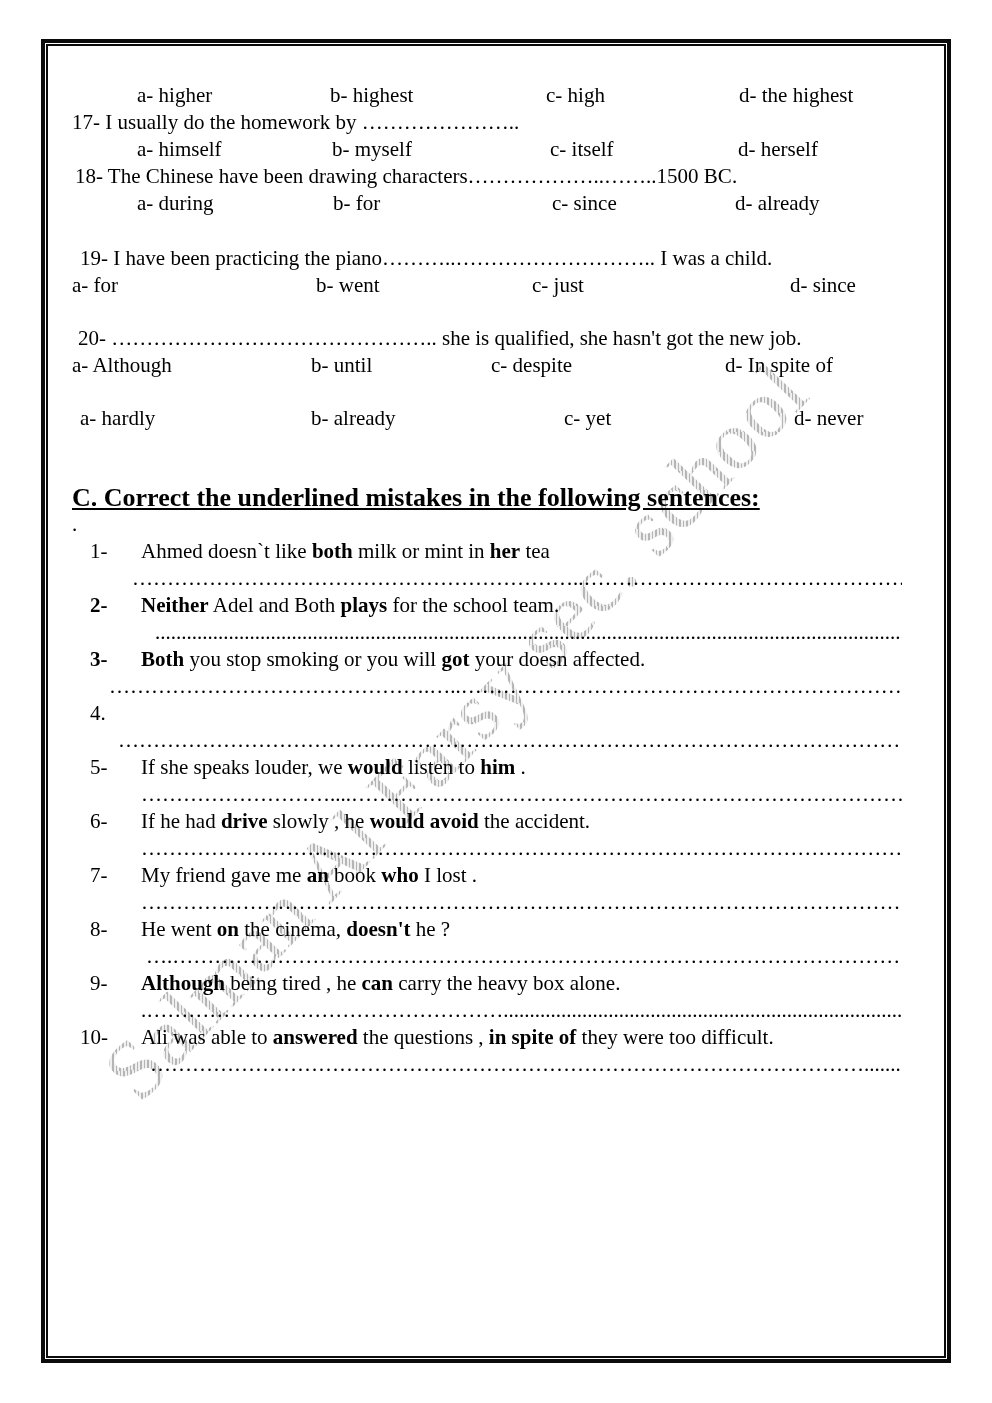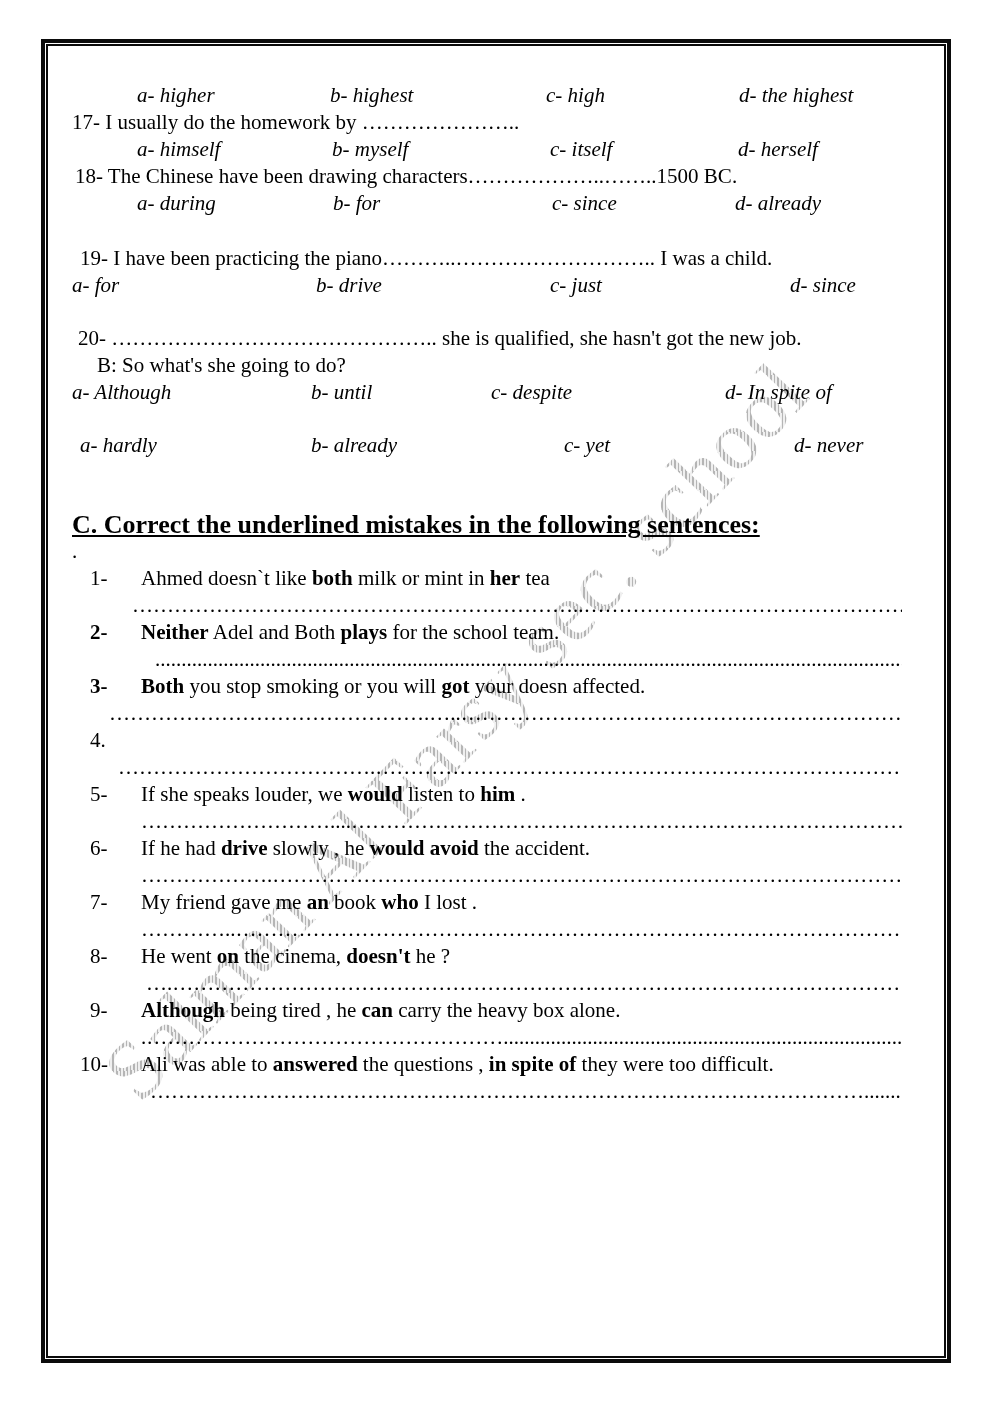--- a/index.html
+++ b/index.html
@@ -25,21 +25,21 @@
       background-image:repeating-linear-gradient(135deg,#b5b5b5 0 1.5px,#efefef 1.5px 3.5px);
       -webkit-background-clip:text; background-clip:text;
       color:transparent;
     }
   }
   .content {
     position:absolute; left:70px; top:82px; width:832px;
     font-size:21px; line-height:27px; z-index:2;
   }
   .line { position:relative; height:27px; white-space:nowrap; overflow:hidden; }
-  .opts span { position:absolute; top:0;font-style:italic; }
+  .opts span { position:absolute; top:0; }
   .gap26 { height:26px; }
   .gap28 { height:28px; }
   .gap52 { height:52px; }
   .heading { font-weight:bold; text-decoration:underline; font-size:26px; }
   .bu { font-weight:bold; }
   .bold { font-weight:bold; }
   .num { position:absolute; top:0; left:20px; }
   .num.wide { left:10px; }
   .sent { position:absolute; top:0; left:71px; }
   .dots { color:#000; }
@@ -84,32 +84,29 @@
       <span style="left:665px">d- already</span>
     </div>
 
     <div class="gap28"></div>
 
     <div class="line" style="padding-left:10px">
       <span>19-  I have been practicing the piano………..……………………….. I was a child.</span>
     </div>
     <div class="line opts">
       <span style="left:2px">a- for</span>
-      <span style="left:246px">b- drive</span>
-      <span style="left:480px">c- just</span>
+      <span style="left:246px">b- went</span>
+      <span style="left:462px">c- just</span>
       <span style="left:720px">d- since</span>
     </div>
 
     <div class="gap26"></div>
 
     <div class="line" style="padding-left:8px">
       <span>20- ……………………………………….. she is qualified, she hasn't got the new job.</span>
-    </div>
-    <div class="line" style="padding-left:27px">
-      <span>B: So what's she going to do?</span>
     </div>
     <div class="line opts">
       <span style="left:2px">a- Although</span>
       <span style="left:241px">b- until</span>
       <span style="left:421px">c- despite</span>
       <span style="left:655px">d- In spite of</span>
     </div>
 
     <div class="gap26"></div>
 

